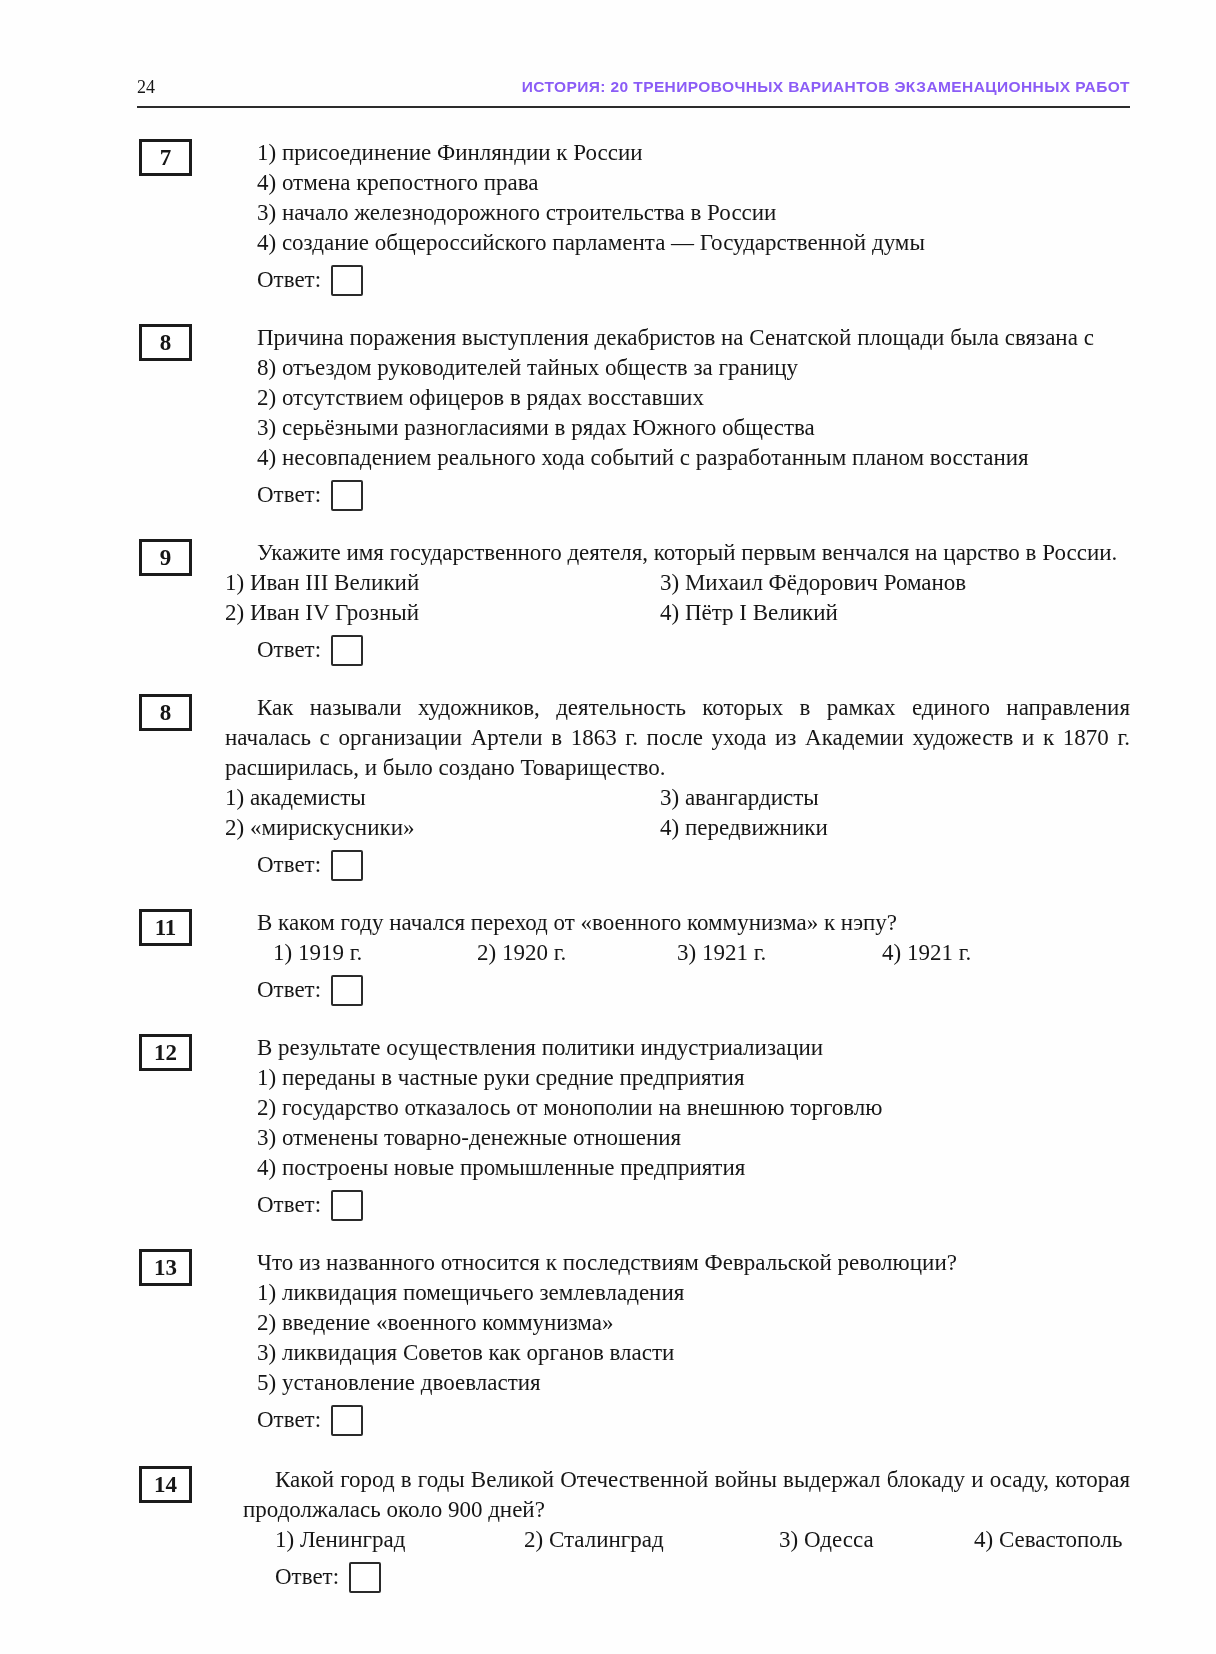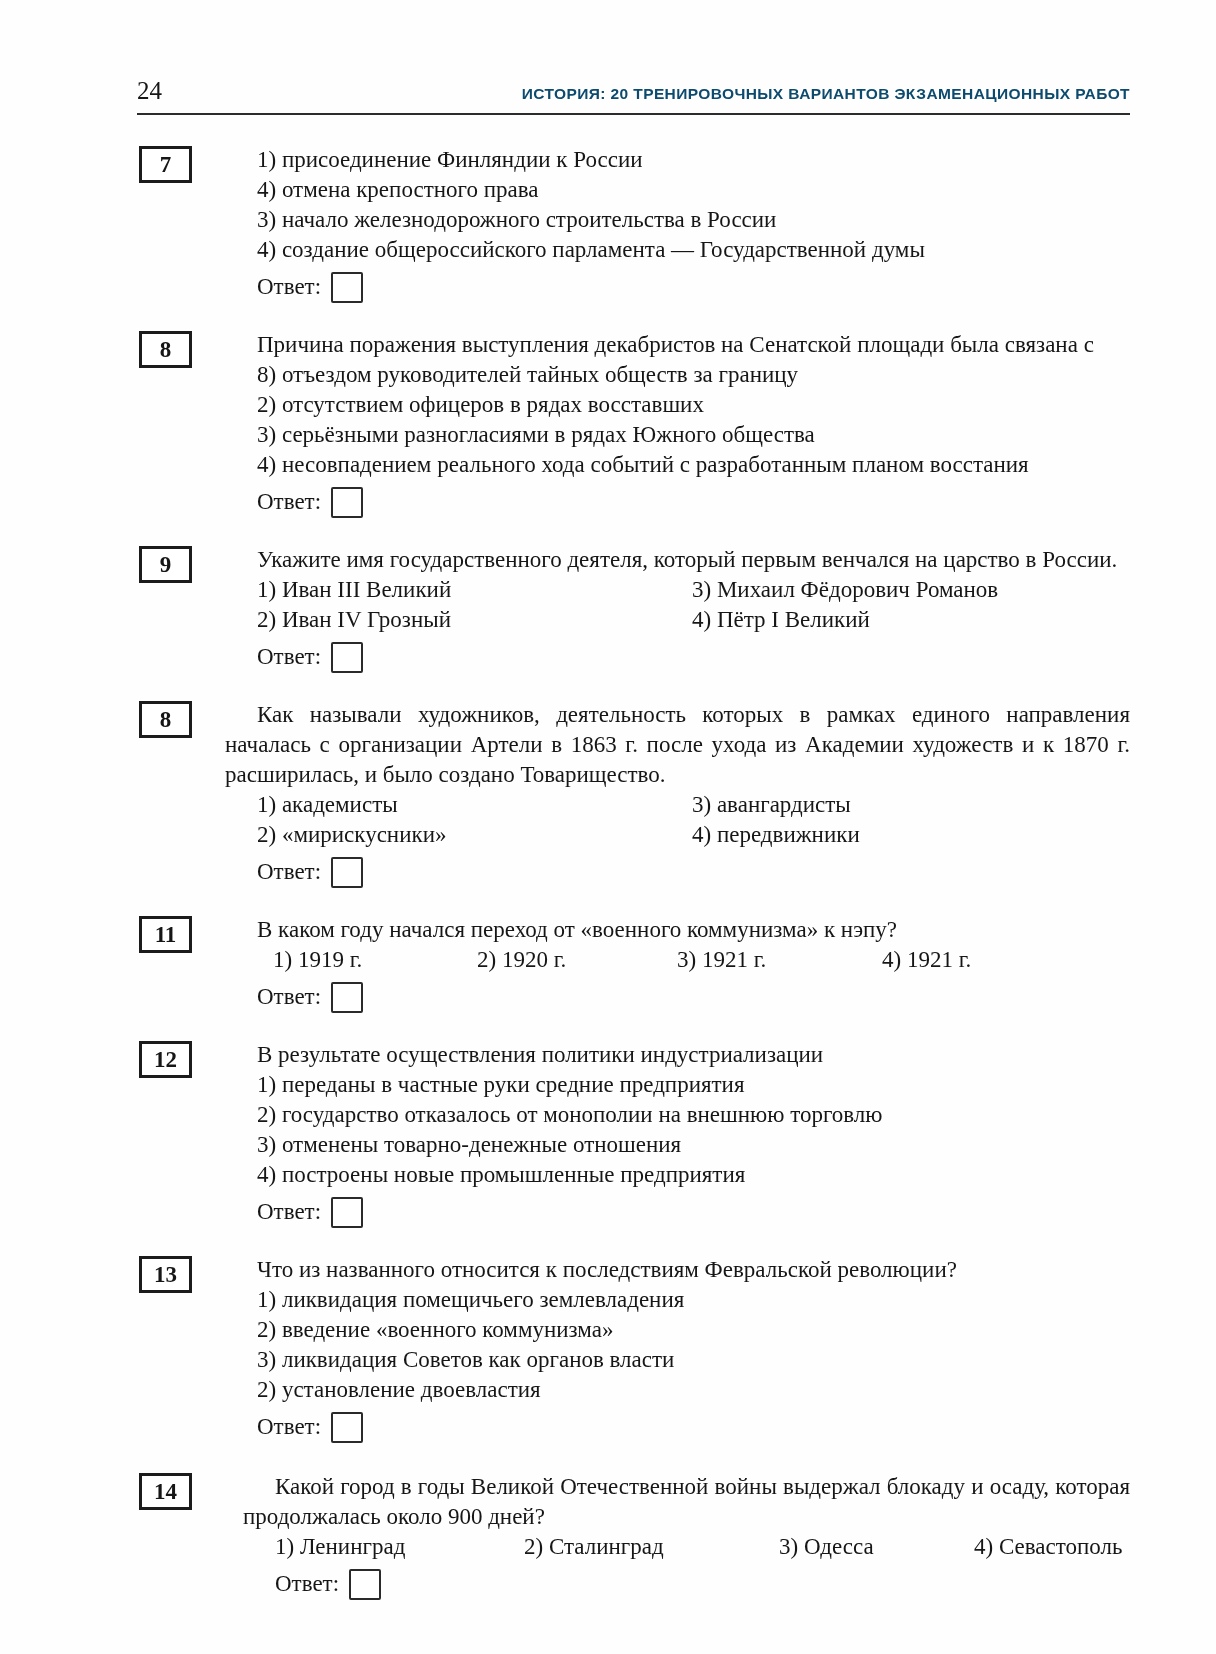--- a/index.html
+++ b/index.html
@@ -15,27 +15,27 @@
   .sheet { padding: 78px 86px 40px 137px; }
 
   
   .header-row {
     display: flex;
     justify-content: space-between;
     align-items: flex-end;
     padding-bottom: 10px;
     border-bottom: 2px solid #2c2c2c;
   }
-  .page-num { font-size: 25px; line-height: 1; }
+  .page-num { font-size: 18px; line-height: 1; }
   .running-head {
     font-family: "Liberation Sans", sans-serif;
     font-size: 15.5px;
     font-weight: bold;
     letter-spacing: 0.4px;
-    color: #0c4a6e;
+    color: #8b5cf6;
   }
 
   .content { padding-top: 30px; }
 
   
   .question { display: flex; margin-bottom: 20px; }
   .question.extra-gap { margin-top: 22px; gap: 18px; }
   .qnum-col { flex: 0 0 88px; padding-top: 1px; }
   .qnum-box {
     width: 53px;
@@ -52,21 +52,20 @@
   .qbody { flex: 1; font-size: 23px; line-height: 30px; }
 
   .qtext { margin: 0; text-indent: 32px; text-align: justify; }
 
   .options { margin-left: 32px; }
   .option { white-space: normal; }
 
   .options-2col {
     display: grid;
     grid-template-columns: 435px 1fr;
-    margin-left: 32px;
   }
   .options-row-years {
     display: grid;
     grid-template-columns: 204px 200px 205px 1fr;
     margin-left: 48px;
   }
   .options-row-cities {
     display: grid;
     grid-template-columns: 249px 255px 195px 1fr;
     margin-left: 32px;
@@ -231,21 +230,21 @@
         <div class="qnum-box">
           <span>13</span>
         </div>
       </div>
       <div class="qbody">
         <p class="qtext">Что из названного относится к последствиям Февральской революции?</p>
         <div class="options">
           <div class="option">1) ликвидация помещичьего землевладения</div>
           <div class="option">2) введение «военного коммунизма»</div>
           <div class="option">3) ликвидация Советов как органов власти</div>
-          <div class="option">2) установление двоевластия</div>
+          <div class="option">5) установление двоевластия</div>
         </div>
         <div class="answer-row">
           <span class="answer-label">Ответ:</span>
           <span class="answer-box"></span>
         </div>
       </div>
     </section>
 
     <section class="question extra-gap">
       <div class="qnum-col">

